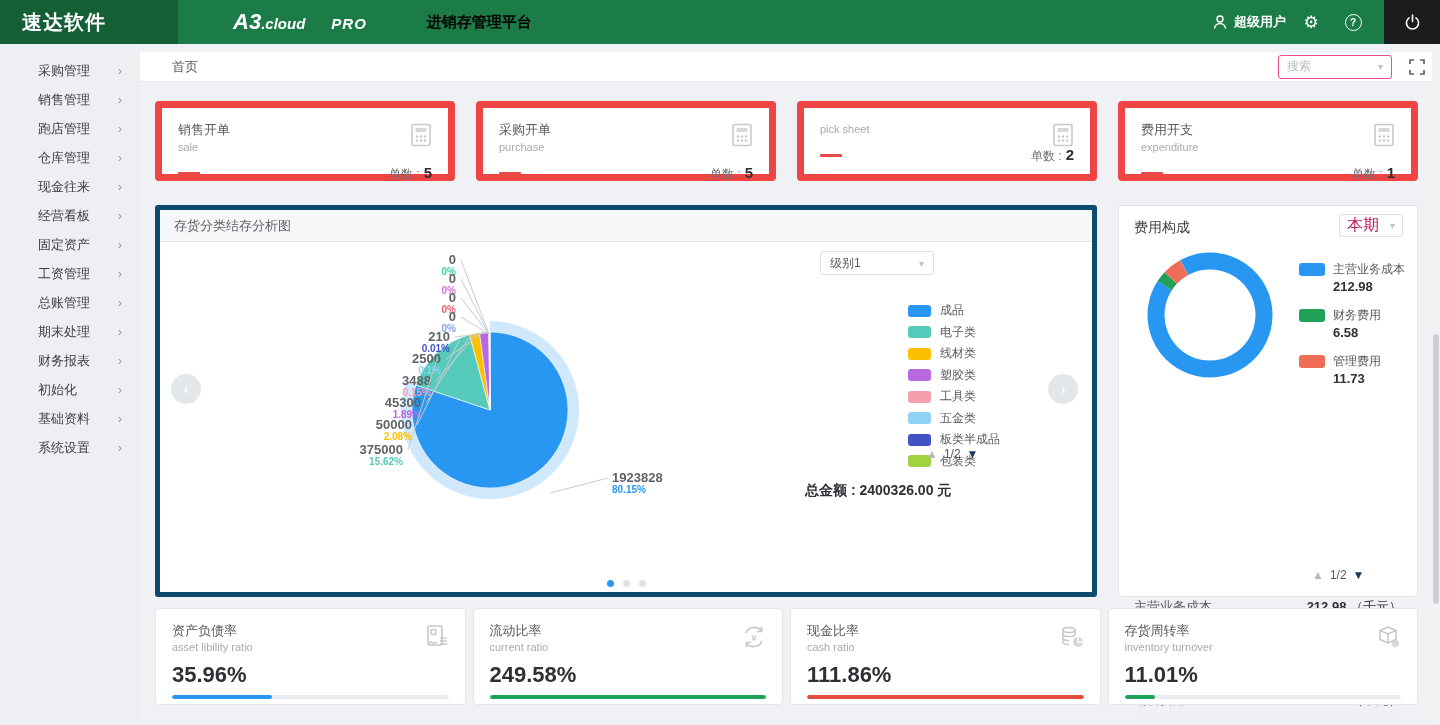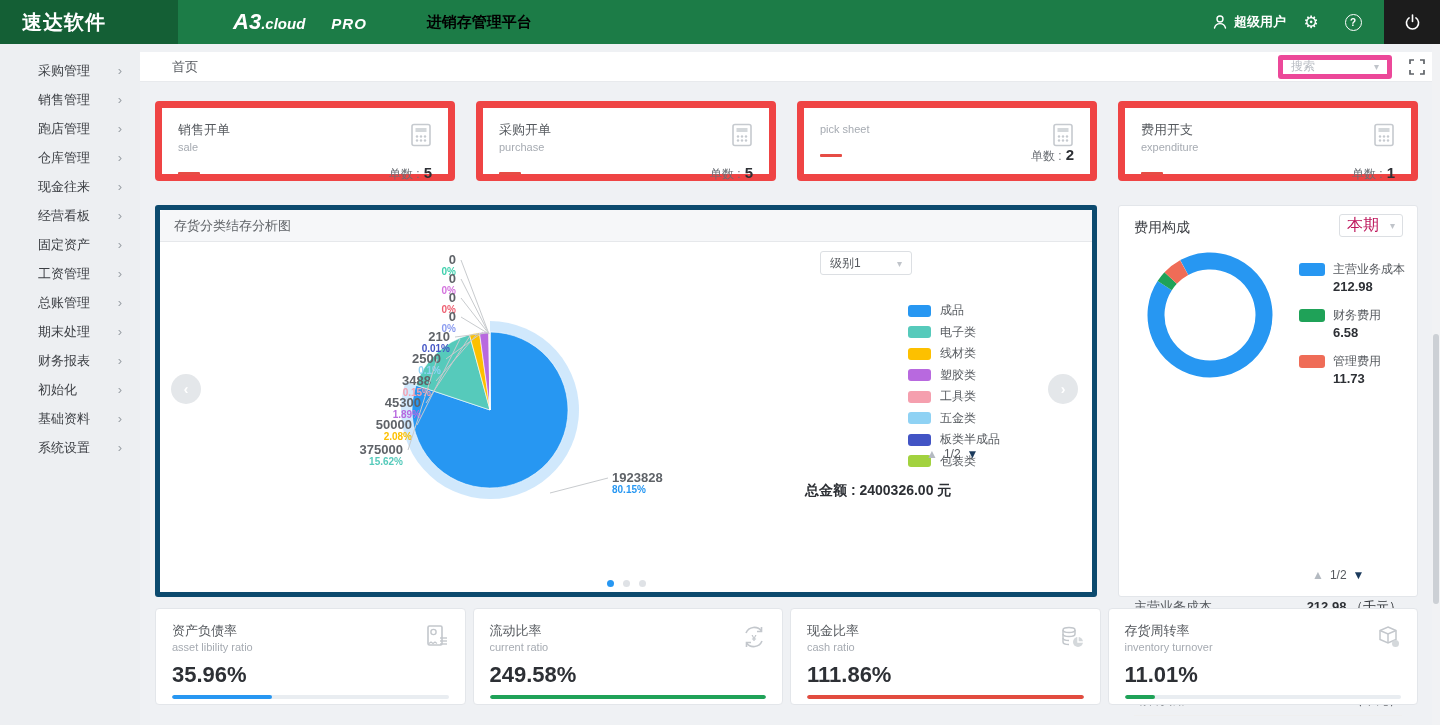--- a/index.html
+++ b/index.html
@@ -25,42 +25,42 @@
   
   .sidebar { position:absolute; top:44px; left:0; width:140px; height:681px; background:#edeff2; padding-top:12px; }
   .side-item { height:29px; display:flex; align-items:center; justify-content:space-between; padding:0 18px 0 38px; cursor:pointer; }
   .side-item span.lbl { font-size:13px; color:#3c3f44; }
   .side-item span.chev { color:#9aa0a6; font-size:13px; }
 
   
   .tabbar { position:absolute; top:52px; left:140px; width:1300px; height:30px; background:#fff; border-bottom:1px solid #e8eaed; display:flex; align-items:center; }
   .tab-home { font-size:13px; color:#55595e; margin-left:32px; cursor:pointer; }
   .tab-right { margin-left:auto; display:flex; align-items:center; margin-right:14px; gap:16px; }
-  .search-select { width:114px; height:24px; border:5px solid #ec4899; border-radius:3px; background:#fff; display:flex; align-items:center; justify-content:space-between; padding:0 8px; cursor:pointer; }
+  .search-select { width:114px; height:24px; border:1px solid #ec4899; border-radius:3px; background:#fff; display:flex; align-items:center; justify-content:space-between; padding:0 8px; cursor:pointer; }
   .search-select .ph { font-size:12px; color:#b9bdc4; }
   .search-select .chev { color:#c0c4ca; font-size:10px; }
   .fullscreen-btn { width:18px; height:18px; cursor:pointer; }
 
   
   .content { position:absolute; top:84px; left:140px; width:1300px; height:641px; padding:17px 22px 0 15px; }
   .cards-row { display:grid; grid-template-columns:repeat(4,1fr); gap:21px; }
   .stat-card { position:relative; height:80px; background:#fff; border:7px solid #ef4444; border-radius:4px; padding:13px 16px 10px; }
   .stat-title { font-size:13px; color:#55595e; }
   .stat-sub { font-size:11px; color:#a6abb2; margin-top:2px; }
   .stat-bottom { display:flex; align-items:center; justify-content:space-between; margin-top:11px; }
   .stat-dash { width:22px; height:3px; background:#e64c45; border-radius:1px; }
   .stat-count-label { font-size:12px; color:#6b6f75; }
   .stat-count { font-size:15px; font-weight:bold; color:#2d3035; margin-left:4px; }
   .stat-icon { position:absolute; right:14px; top:14px; }
 
   .middle-row { display:grid; grid-template-columns:repeat(4,1fr); gap:21px; margin-top:24px; }
   .main-panel { grid-column:1/4; position:relative; height:392px; background:#fff; border:5px solid #0c4a6e; border-radius:3px; }
   .panel-header { height:32px; background:#f6f7f9; border-bottom:1px solid #e6e8eb; display:flex; align-items:center; padding-left:14px; font-size:13px; color:#606468; border-radius:3px 3px 0 0; }
   .panel-body { position:relative; width:100%; height:359px; }
-  .level-select { position:absolute; left:660px; top:9px; width:92px; height:24px; border:1px solid #dcdfe3; border-radius:3px; display:flex; align-items:center; justify-content:space-between; padding:4px 9px; cursor:pointer; background:#fff; z-index:5; }
+  .level-select { position:absolute; left:660px; top:9px; width:114px; height:24px; border:1px solid #dcdfe3; border-radius:3px; display:flex; align-items:center; justify-content:space-between; padding:4px 9px; cursor:pointer; background:#fff; z-index:5; }
   .level-select .val { font-size:12px; color:#55595e; }
   .level-select .chev { color:#c0c4ca; font-size:10px; }
   .pie-svg { position:absolute; left:0; top:0; }
   .carousel-arrow { position:absolute; width:30px; height:30px; border-radius:50%; background:#e4e7ea; color:#fff; display:flex; align-items:center; justify-content:center; font-size:14px; font-weight:bold; cursor:pointer; z-index:6; }
   .arrow-left { left:11px; top:132px; }
   .arrow-right { right:14px; top:132px; }
   .pie-legend { position:absolute; left:748px; top:58px; }
   .pl-item { display:flex; align-items:center; height:21.5px; cursor:pointer; }
   .pl-swatch { width:23px; height:12px; border-radius:3px; margin-right:9px; }
   .pl-label { font-size:12px; color:#55595e; }

